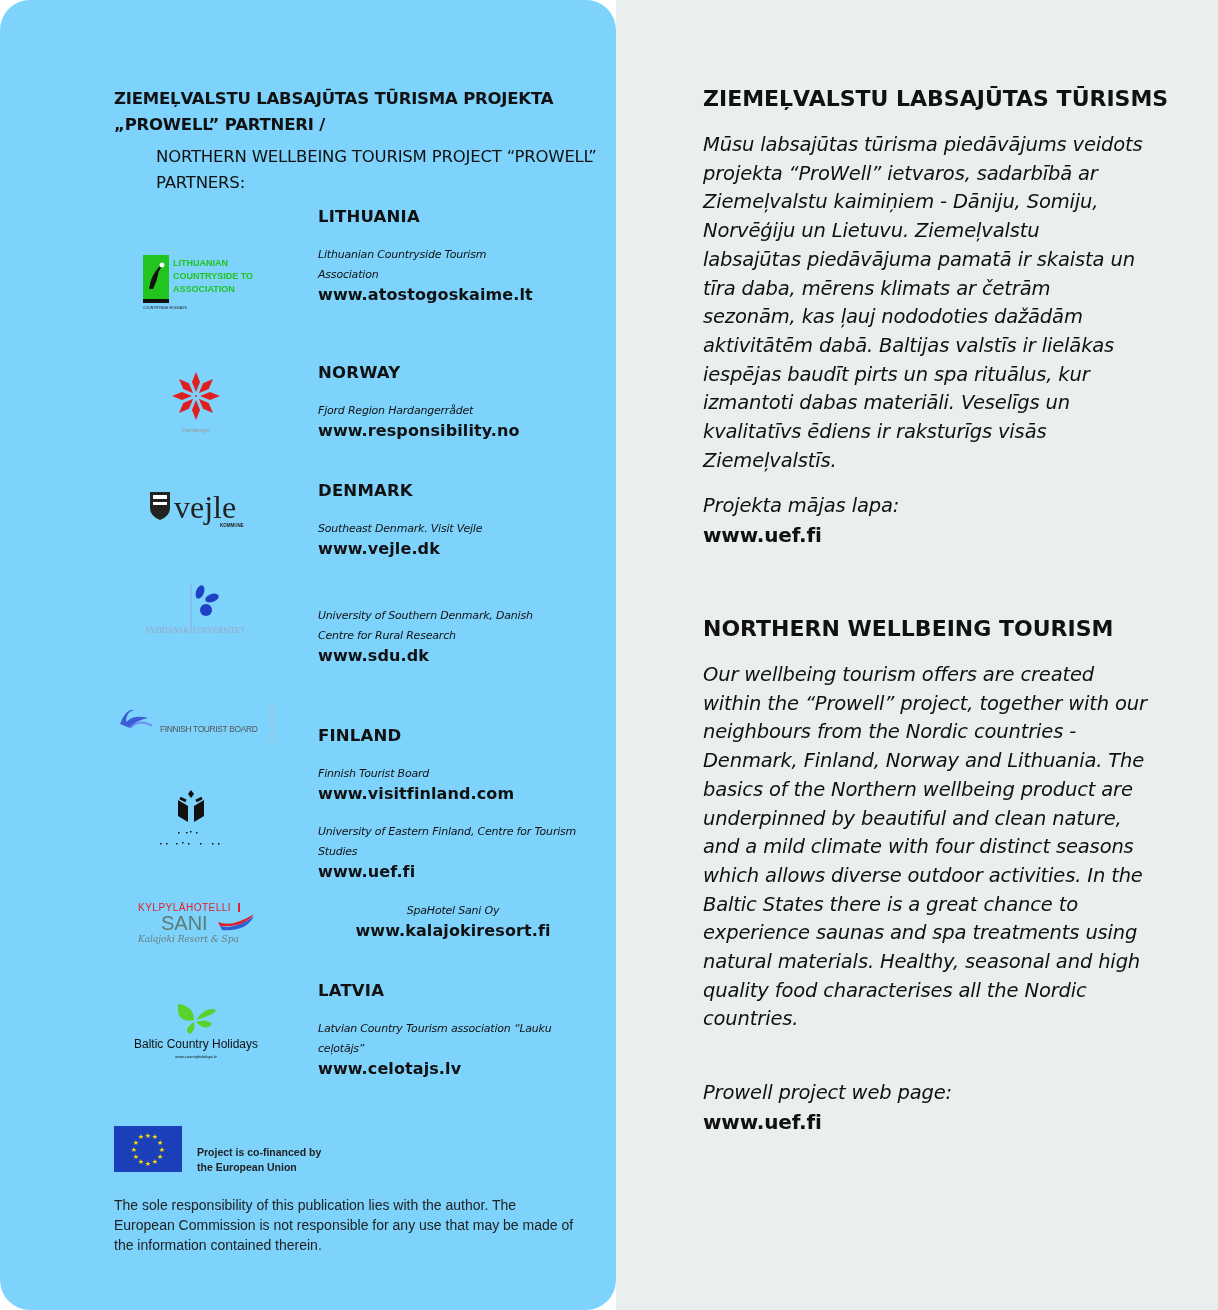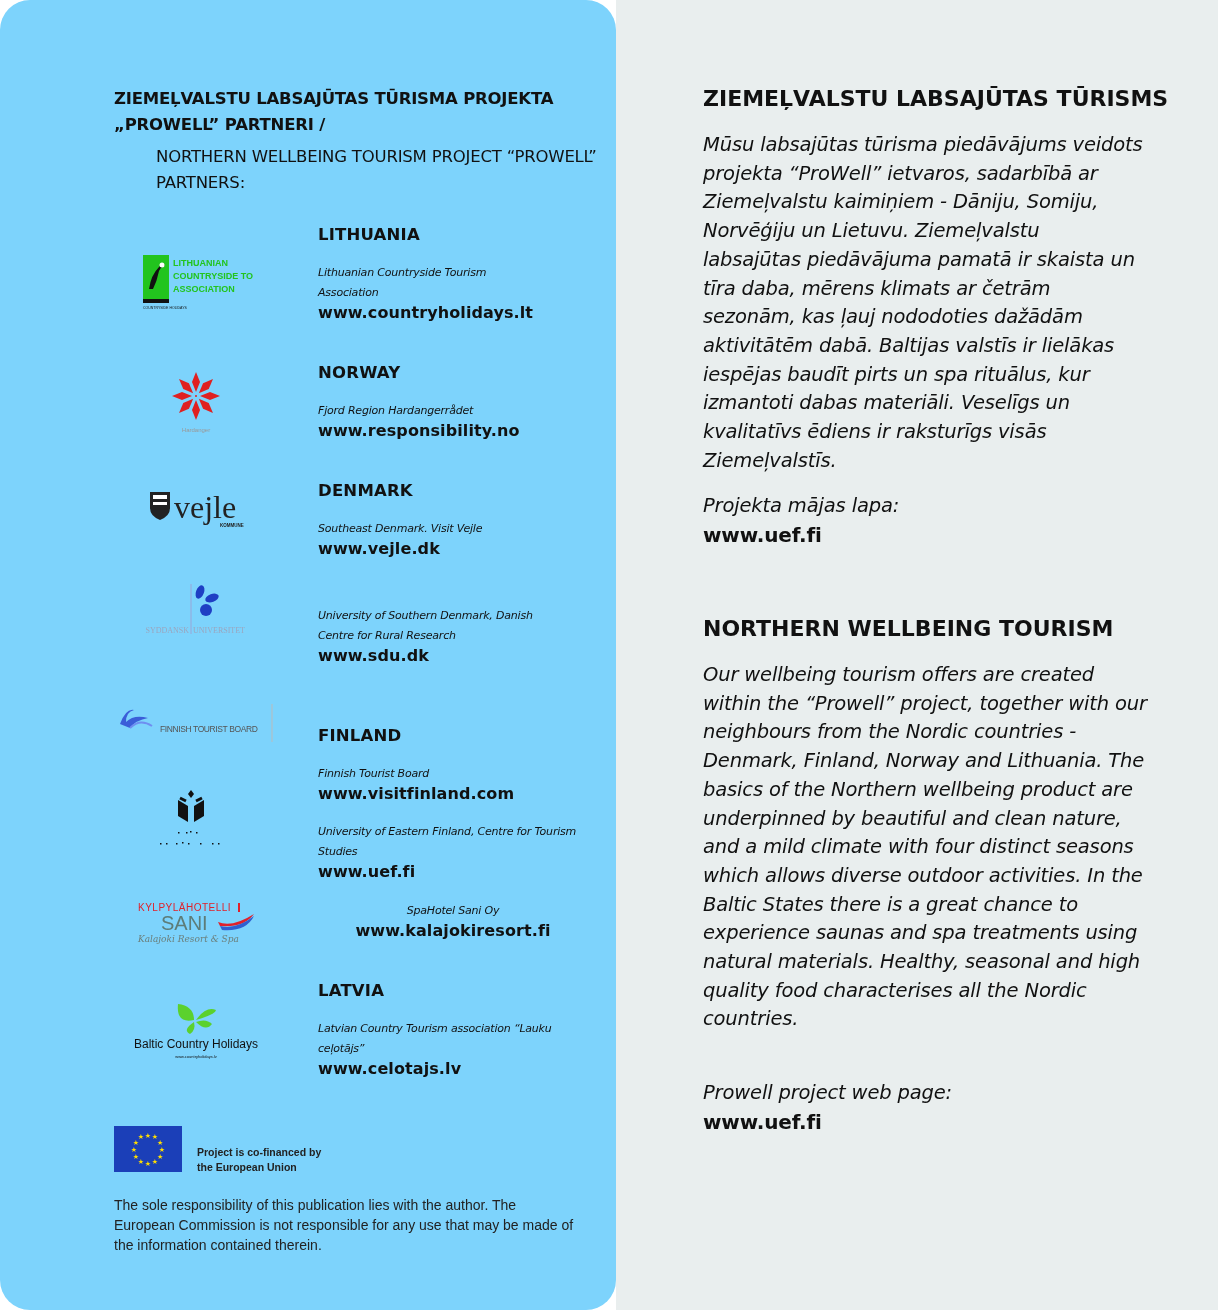--- a/index.html
+++ b/index.html
@@ -39,25 +39,25 @@
       <rect x="0" y="0" width="26" height="44" fill="#22c41e"></rect>
       <path d="M6 34 q2-14 10-22 q3-4 6-2 q-4 2-6 6 q-2 10-6 18 z" fill="#111"></path>
       <circle cx="19" cy="10" r="2.5" fill="#fff"></circle>
       <rect x="0" y="44" width="26" height="4" fill="#111"></rect>
       <text x="30" y="11" font-family="Liberation Sans, sans-serif" font-size="9" font-weight="bold" fill="#22c41e">LITHUANIAN</text>
       <text x="30" y="24" font-family="Liberation Sans, sans-serif" font-size="9" font-weight="bold" fill="#22c41e">COUNTRYSIDE TOURISI</text>
       <text x="30" y="37" font-family="Liberation Sans, sans-serif" font-size="9" font-weight="bold" fill="#22c41e">ASSOCIATION</text>
       <text x="0" y="54" font-family="Liberation Sans, sans-serif" font-size="3.5" fill="#111">COUNTRYSIDE HOLIDAYS</text>
     </svg>
   </div>
-  <div class="partner" style="top:225px;">
+  <div class="partner" style="top:207px;">
     <div class="country">LITHUANIA</div>
     <div class="gap"></div>
     <div class="org" style="width:210px">Lithuanian Countryside Tourism Association</div>
-    <div class="url">www.countryholidays.lt</div>
+    <div class="url">www.atostogoskaime.lt</div>
   </div>
 
   <div class="logo" style="left:165px;top:368px;width:62px;height:68px;">
     <svg width="62" height="68">
       <g transform="translate(31,28)" fill="#e02020">
         <path d="M0-4 L-4-14 L0-24 L4-14 Z"></path>
         <path d="M0-4 L-4-14 L0-24 L4-14 Z" transform="rotate(45)"></path>
         <path d="M0-4 L-4-14 L0-24 L4-14 Z" transform="rotate(90)"></path>
         <path d="M0-4 L-4-14 L0-24 L4-14 Z" transform="rotate(135)"></path>
         <path d="M0-4 L-4-14 L0-24 L4-14 Z" transform="rotate(180)"></path>

